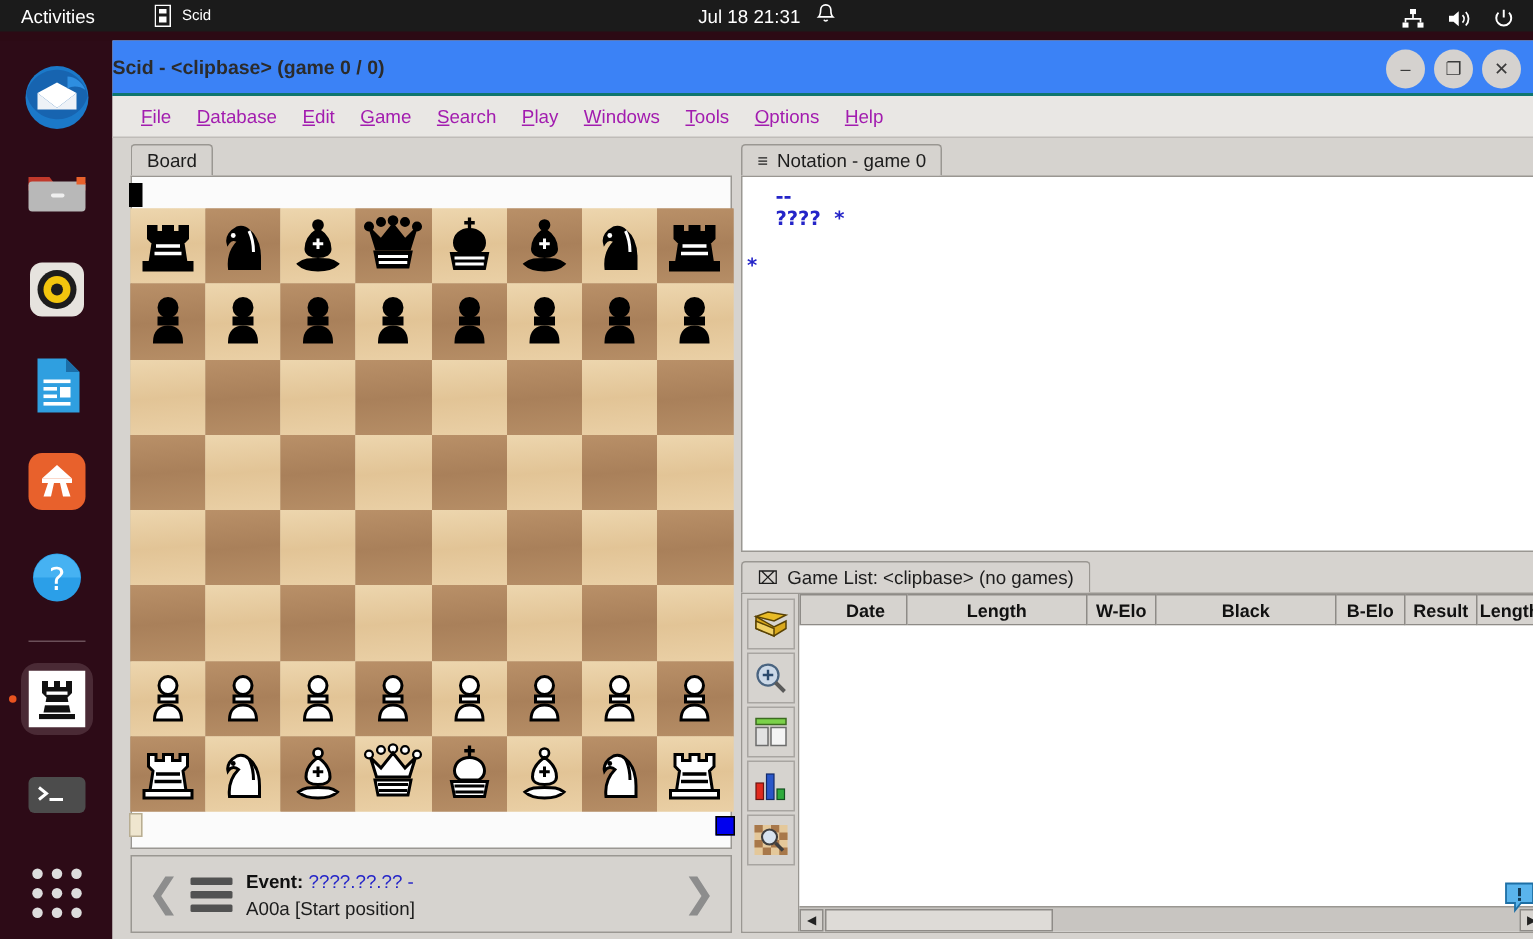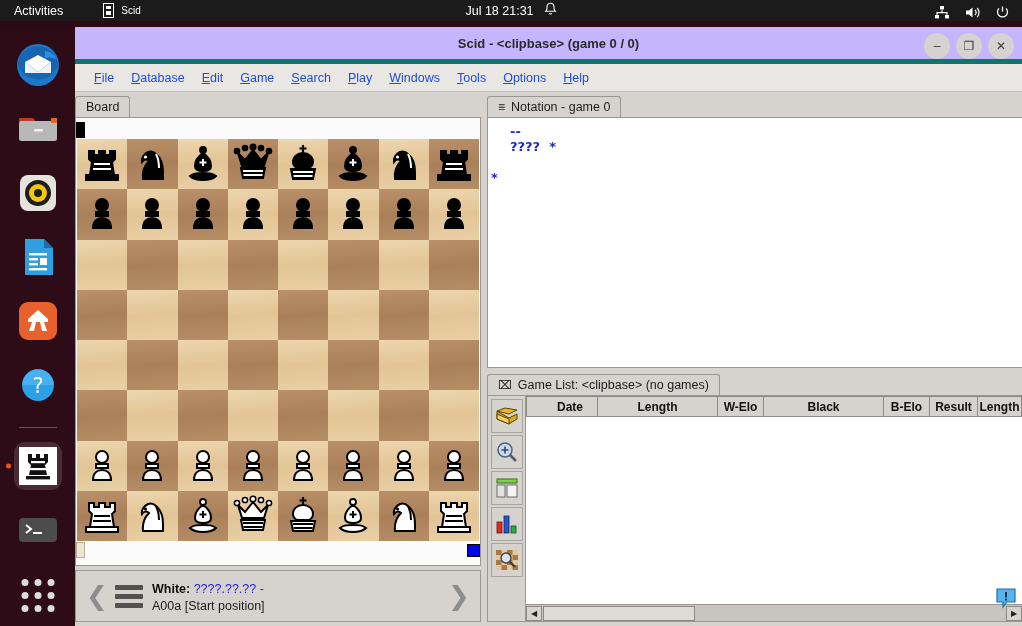--- a/index.html
+++ b/index.html
@@ -62,51 +62,51 @@
   }
   #dock-grid i { width: 7px; height: 7px; border-radius: 50%; background: #ddd; display:block; }
 
   
   #scid-window {
     position: absolute; left: 75px; top: 27px; width: 947px; height: 599px;
     background: #d6d3cf;
     display: flex; flex-direction: column;
   }
   #titlebar {
-    height: 37px; background: #c4b5fd;
-    border-bottom: 5px solid #0f766e;
-    display: flex; align-items: center; justify-content: center;
+    height: 37px; background: #3b82f6;
+    border-bottom: 2px solid #0f766e;
+    display: flex; align-items: center; 
     position: relative;
   }
   #window-title { font-size: 13px; font-weight: bold; color: #2b2b2b; }
   #win-buttons { position: absolute; right: 8px; top: 0; height: 37px; display: flex; align-items: center; gap: 6px; }
   .win-btn {
     width: 26px; height: 26px; border-radius: 50%; background: #d5d2cf;
     display: flex; align-items: center; justify-content: center;
     font-size: 12px; color: #3b3b3b;
   }
 
   #menubar {
     height: 28px; background: #e9e7e4;
     border-bottom: 1px solid #bfbcb8;
     display: flex; align-items: center; padding-left: 12px; gap: 3px;
   }
   .menu-item {
-    font-size: 12.5px; color: #1d4ed8; padding: 3px 7px;
+    font-size: 12.5px; color: #a21caf; padding: 3px 7px;
   }
   .menu-item u { text-decoration: underline; }
 
   #workarea {
     flex: 1; display: flex; background: #d6d3cf; padding: 0;
   }
 
   
   #left-pane {
     width: 418px; display: flex; flex-direction: column;
-    padding: 4px 5px 4px 0;
+    padding: 4px 5px 4px 12px;
   }
   .tabstrip {
     height: 22px; display: flex; align-items: flex-end;
     border-bottom: 1px solid #9a9792;
   }
   .tab {
     height: 21px; padding: 0 10px; background: #d6d3cf;
     border: 1px solid #9a9792; border-bottom: none;
     border-radius: 3px 3px 0 0;
     display: flex; align-items: center; font-size: 12.5px; color: #1c1c1c;
@@ -735,21 +735,21 @@
 
       <div id="statusbar">
         <span class="nav-arrow">❮</span>
         <span id="hamburger">
             <i></i>
             <i></i>
             <i></i>
           </span>
         <span id="status-text">
           <span class="status-line1">
-            <span class="lbl">White:</span>
+            <span class="lbl">Event:</span>
             <span class="val">????.??.?? -</span>
           </span>
           <span class="status-line2" style="display:block">A00a [Start position]</span>
         </span>
         <span class="nav-arrow">❯</span>
       </div>
     </div>
 
     <div id="right-pane">
 

